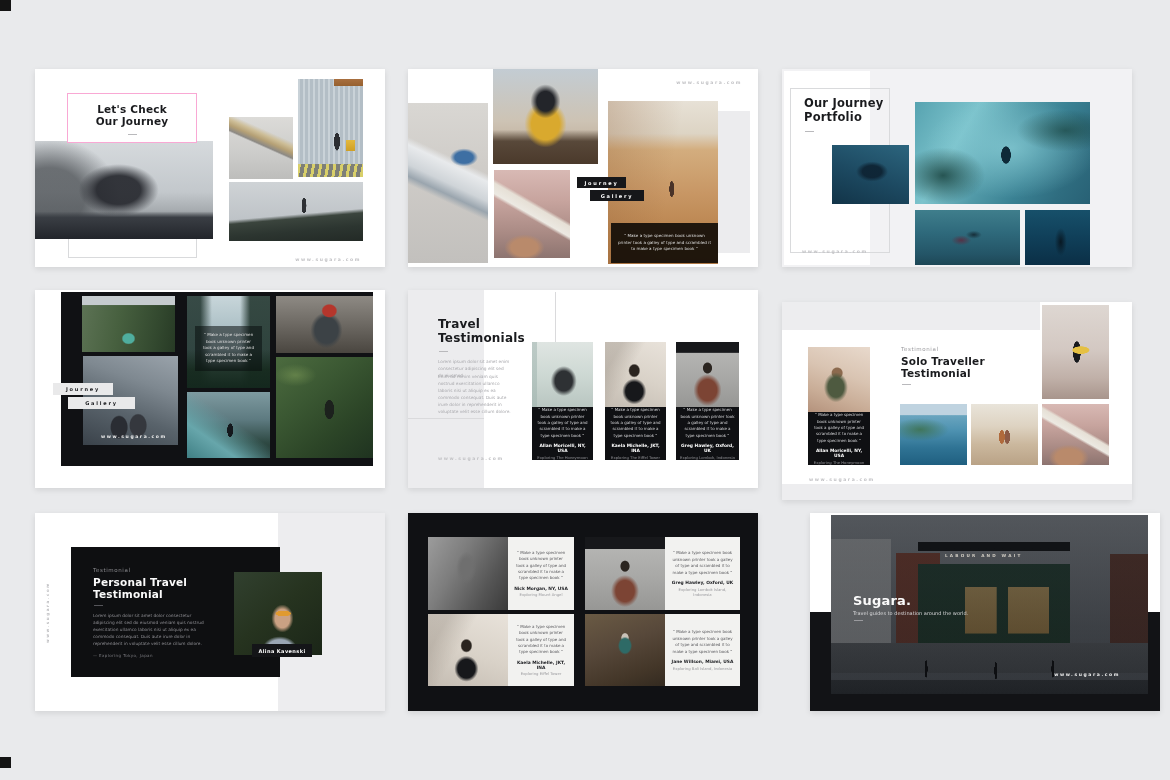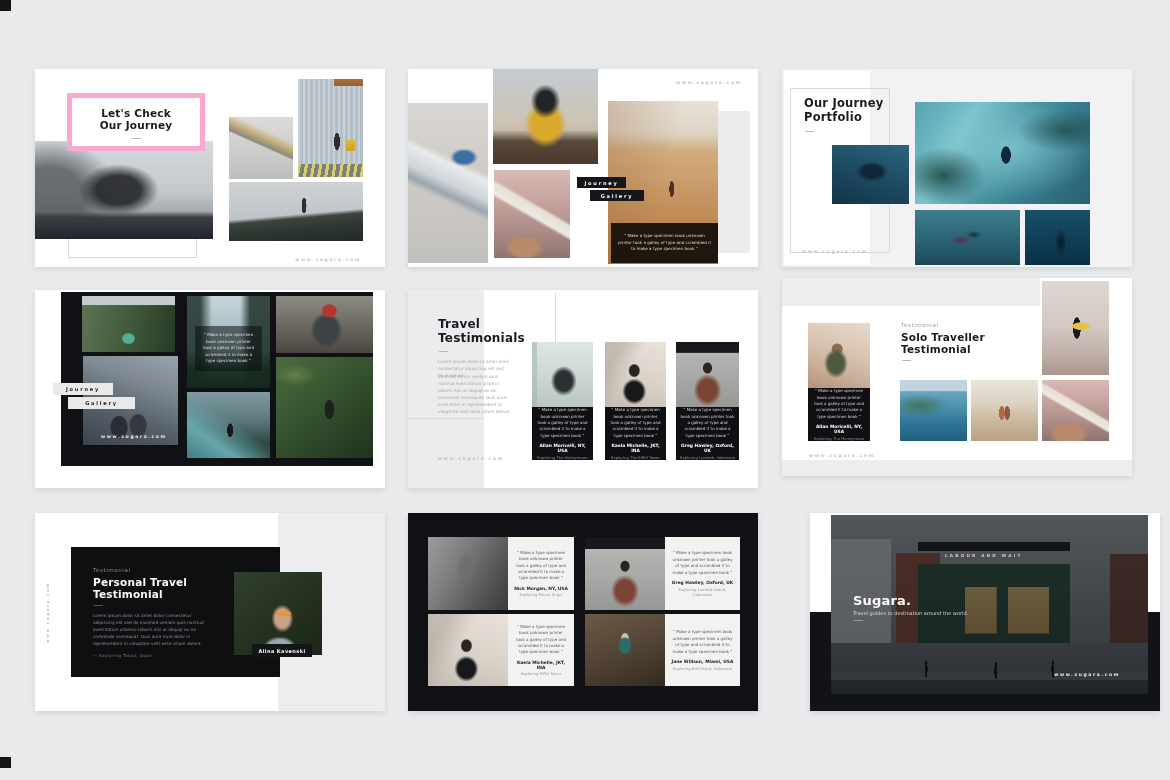--- a/index.html
+++ b/index.html
@@ -1,20 +1,20 @@
 <!DOCTYPE html>
 <html><head>
 <meta charset="utf-8">
 <style>
   html,body{margin:0;padding:0}
   body{width:1170px;height:780px;position:relative;background:#e9eaec;overflow:hidden;
        font-family:"DejaVu Sans","Liberation Sans",sans-serif;}
   .slide{position:absolute;width:350px;height:198px;background:#fff;box-shadow:0 2px 6px rgba(0,0,0,.10)}
   #s1{left:35px;top:69px}   #s2{left:408px;top:69px}  #s3{left:782px;top:69px;background:#f2f2f4}
-  #s4{left:35px;top:290px}  #s5{left:408px;top:290px} #s6{left:782px;top:278px}
+  #s4{left:35px;top:290px}  #s5{left:408px;top:290px} #s6{left:782px;top:302px}
   #s7{left:35px;top:513px}  #s8{left:408px;top:513px;background:#101114} #s9{left:810px;top:513px}
   .ab{position:absolute}
   .ph{position:absolute;overflow:hidden;background-repeat:no-repeat;background-size:cover}
   .corner{position:absolute;width:11px;height:11px;background:#141414}
   .url{position:absolute;font-size:4.5px;letter-spacing:1.6px;color:#c3c3c6;font-weight:bold;white-space:nowrap}
   .url.ondark{color:#ececec}
   .ttl{position:absolute;font-weight:bold;color:#1a1b1e;white-space:pre-line;line-height:1.18;letter-spacing:.2px}
   .ttl.onwhite{color:#1a1b1e}.ttl.ondark{color:#fafafa}
   .dash{position:absolute;width:9px;height:1px;background:#b9b9bc}
   .eyebrow{position:absolute;font-size:5.5px;color:#9b9b9f;letter-spacing:.6px}
@@ -187,21 +187,21 @@
 </style>
 </head>
 <body>
 
 <div class="corner" style="left:0;top:0"></div>
 <div class="corner" style="left:0;top:757px"></div>
 
 <section class="slide" id="s1">
   <div class="outline" style="left:33px;top:70px;width:127px;height:117px"></div>
   <div class="ph f-fog" style="left:0;top:72px;width:178px;height:98px;z-index:2"></div>
-  <div class="ab" style="left:32px;top:24px;width:128px;height:48px;background:#fff;border:5px solid #f9a8d4;z-index:3">
+  <div class="ab" style="left:32px;top:24px;width:128px;height:48px;background:#fff;border:1px solid #f9a8d4;z-index:3">
     <div class="ttl" style="position:static;text-align:center;font-size:10.5px;padding-top:9px">Let's Check
 Our Journey</div>
     <div class="dash" style="left:60px;top:40px"></div>
   </div>
   <div class="ph f-wing" style="left:194px;top:48px;width:64px;height:62px;z-index:2"></div>
   <div class="ph f-wall" style="left:263px;top:10px;width:65px;height:98px;z-index:2"></div>
   <div class="ph f-mtn" style="left:194px;top:113px;width:134px;height:59px;z-index:2"></div>
   <div class="url" style="right:24px;top:188px">www.sugara.com</div>
 </section>
 

